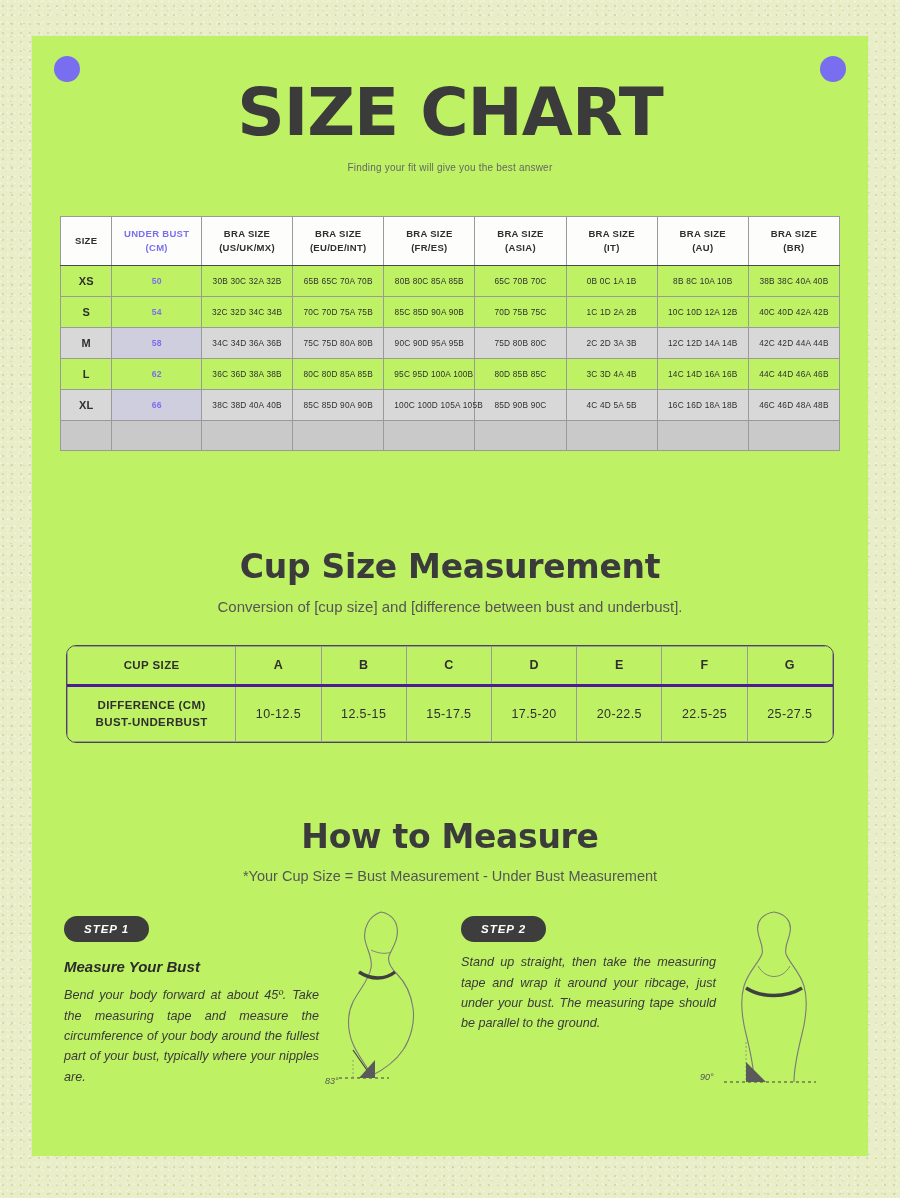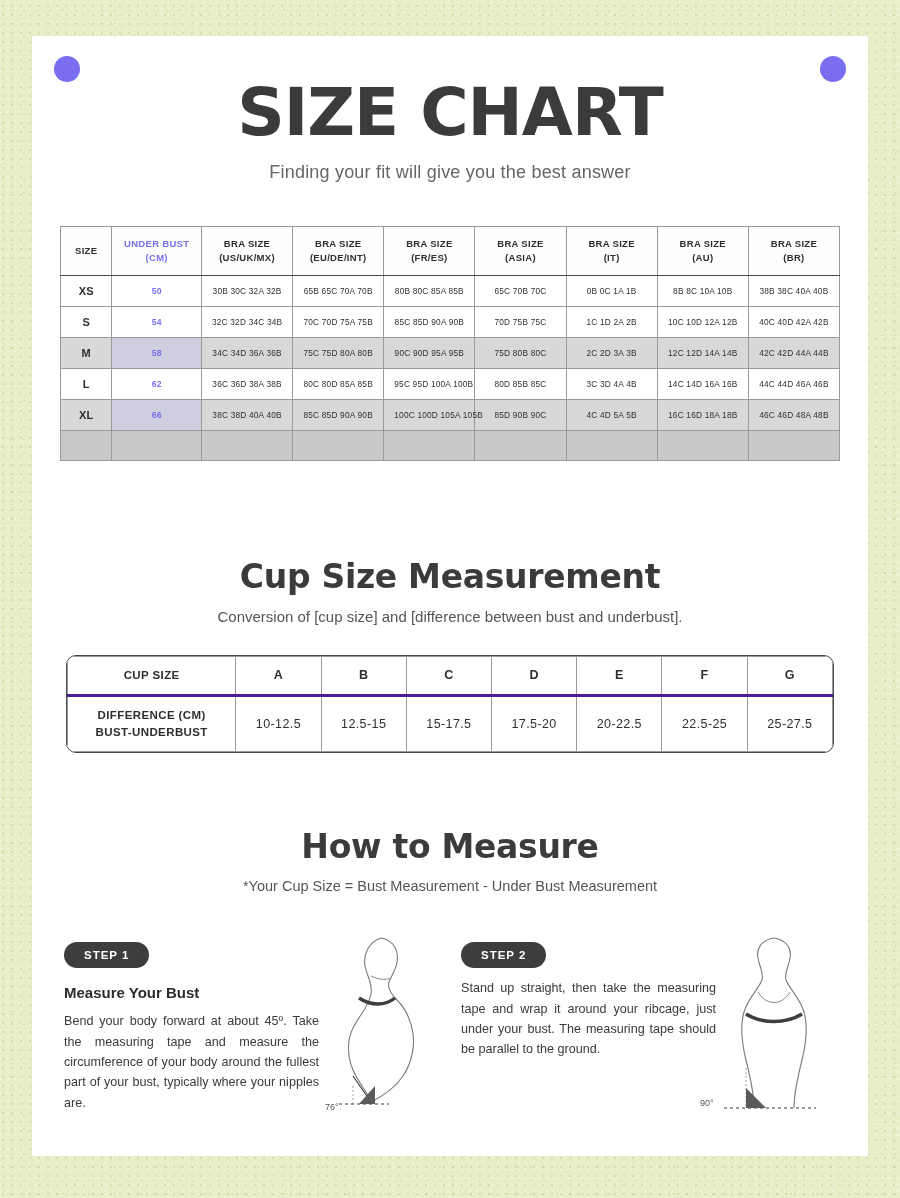--- a/index.html
+++ b/index.html
@@ -21,21 +21,21 @@
       radial-gradient(circle at 32% 66%, rgba(170,185,110,.35) 0 1px, transparent 1px),
       radial-gradient(circle at 72% 15%, rgba(255,255,255,.3) 0 1px, transparent 1px),
       radial-gradient(circle at 85% 80%, rgba(170,185,110,.3) 0 1px, transparent 1px);
     background-size: 7px 7px, 9px 9px, 11px 11px, 13px 13px;
     pointer-events: none;
   }
   .card {
     position: absolute;
     left: 32px; top: 36px;
     width: 836px; height: 1120px;
-    background: #ffffff;
+    background: #bef264;
     box-shadow: 0 0 0 1px rgba(0,0,0,0.02);
   }
   .dot {
     position: absolute;
     width: 26px; height: 26px;
     border-radius: 50%;
     background: #7a6ef0;
   }
   .dot.left { left: 22px; top: 20px; }
   .dot.right { right: 22px; top: 20px; }
@@ -57,21 +57,21 @@
   .title-sub {
     font-family: "DejaVu Sans", sans-serif;
     font-weight: 700;
     font-style: italic;
     font-size: 30px;
     color: #3b3b3b;
     letter-spacing: 1px;
   }
   .subtitle {
     margin-top: 16px;
-    font-size: 18px;
+    font-size: 10px;
     color: #666;
     letter-spacing: .2px;
   }
 
   
   .table-wrap { margin: 43px 28px 0 28px; }
   table.size {
     width: 100%;
     border-collapse: collapse;
     table-layout: fixed;
@@ -165,22 +165,23 @@
     overflow: hidden;
     border: 1px solid #4a4a4a;
   }
   .cup-rounded table.cup { border: none; }
 
   
   .howto { margin-top: 74px; }
   .howto .section-sub { margin-top: 12px; font-size: 14.5px; }
   .steps {
     display: flex;
-    margin: 48px 32px 0 32px;
+    margin: 32px 32px 0 32px;
     gap: 22px;
+    font-style: italic;
   }
   .step { flex: 1; position: relative; }
   .step-badge {
     display: inline-block;
     background: #3d3d3d;
     color: #fff;
     font-weight: 700;
     font-size: 11.5px;
     letter-spacing: 1px;
     padding: 7px 20px;
@@ -404,21 +405,21 @@
           <svg width="120" height="180" viewBox="0 0 120 180" fill="none" stroke="#7a7a7a" stroke-width="1.1">
             <path d="M62 2 C74 4 80 14 78 26 C77 34 72 40 70 46 C68 52 72 58 78 64 C86 72 92 84 94 98 C96 112 92 128 84 140 C76 152 64 160 52 166"></path>
             <path d="M62 2 C50 6 44 18 46 30 C48 40 54 48 52 58 C50 70 40 80 34 92 C28 104 28 120 34 134 C40 148 50 158 52 166"></path>
             <path d="M52 40 C60 44 68 44 72 42" stroke-width=".9"></path>
             <path d="M40 62 C52 70 66 70 76 62" stroke="#3f3f3f" stroke-width="3.4"></path>
             <path d="M34 140 L52 166" stroke="#3f3f3f" stroke-width="1.2"></path>
             <path d="M20 168 L70 168" stroke="#3f3f3f" stroke-width="1.2" stroke-dasharray="3 3"></path>
             <path d="M34 150 L34 168" stroke="#8a8a8a" stroke-width=".8" stroke-dasharray="2 2"></path>
             <path d="M40 168 L56 150 L56 168 Z" fill="#5a5a5a" stroke="none"></path>
           </svg>
-          <div class="angle-label" style="left: 6px; bottom: 4px;">76°</div>
+          <div class="angle-label" style="left: 6px; bottom: 4px;">83°</div>
         </div>
       </div>
 
       <div class="step">
         <div class="step-badge">STEP 2</div>
         <div class="step-body">Stand up straight, then take the measuring tape and wrap it around your ribcage, just under your bust. The measuring tape should be parallel to the ground.</div>
         <div class="figure">
           <svg width="120" height="180" viewBox="0 0 120 180" fill="none" stroke="#7a7a7a" stroke-width="1.1">
             <path d="M58 2 C70 4 76 12 74 22 C73 30 68 36 70 44 C74 54 84 62 88 76 C92 90 90 108 86 124 C82 140 78 156 78 172"></path>
             <path d="M58 2 C46 4 40 12 42 22 C43 30 48 36 46 44 C42 54 32 62 28 76 C24 90 26 108 30 124 C34 140 38 156 38 172"></path>

